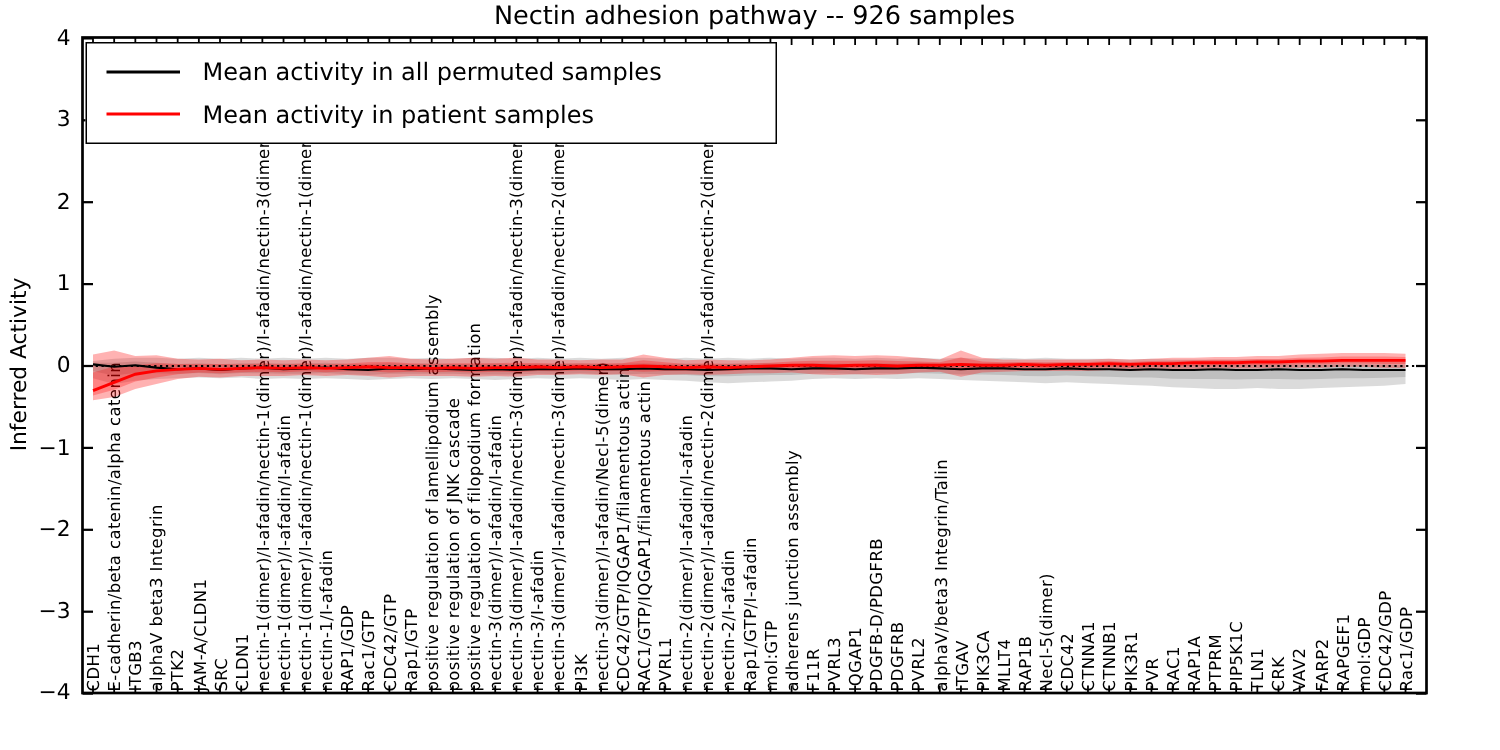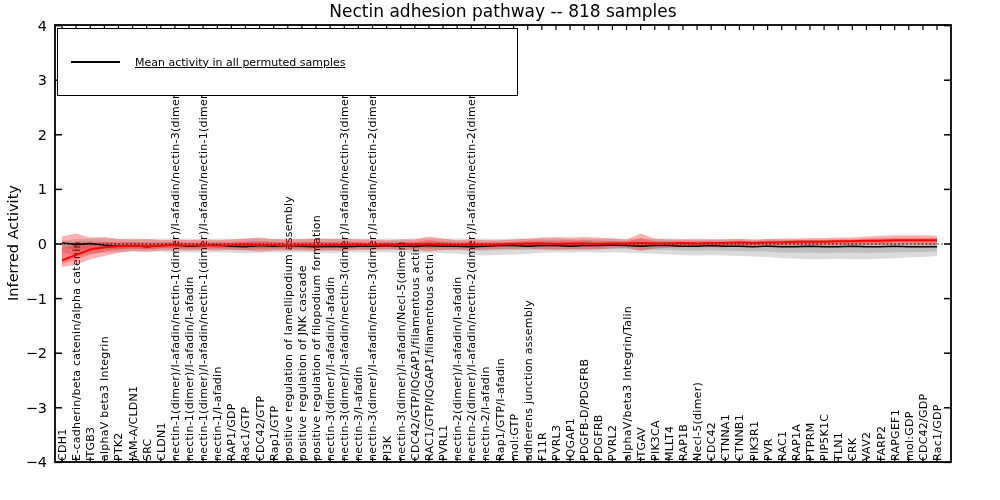--- a/index.html
+++ b/index.html
@@ -27,27 +27,27 @@
   .xtick{
     position:absolute;transform:rotate(-90deg);transform-origin:0 0;
     font-size:11px;line-height:12px;letter-spacing:0.25px;white-space:nowrap;z-index:1;
   }
   .legend{
     position:absolute;left:57px;top:28px;width:459px;height:66px;background:#ffffff;
     border:1.6px solid #000;z-index:5;display:flex;flex-direction:column;justify-content:space-evenly;
   }
   .legend-row{display:flex;align-items:center;padding-left:13px;gap:15px;}
   .legend-line{width:49px;height:2px;flex:0 0 auto;}
-  .legend-label{font-size:11px;white-space:nowrap;text-decoration:underline;}
+  .legend-label{font-size:16px;white-space:nowrap;}
 </style>
 </head>
 <body>
 
 <div id="figure">
-  <div class="chart-title">Nectin adhesion pathway -- 818 samples</div>
+  <div class="chart-title">Nectin adhesion pathway -- 926 samples</div>
   <div class="ylabel">Inferred Activity</div>
 
   <div id="ytick-container">
       <div class="ytick" style="left: 11px; top: 16.6px;">4</div>
       <div class="ytick" style="left: 11px; top: 71.2px;">3</div>
       <div class="ytick" style="left: 11px; top: 125.8px;">2</div>
       <div class="ytick" style="left: 11px; top: 180.4px;">1</div>
       <div class="ytick" style="left: 11px; top: 235px;">0</div>
       <div class="ytick" style="left: 11px; top: 289.6px;">−1</div>
       <div class="ytick" style="left: 11px; top: 344.2px;">−2</div>
@@ -273,14 +273,18 @@
       <line x1="951" y1="80.19999999999999" x2="944" y2="80.19999999999999" stroke="#000" stroke-width="1.5"></line>
       <line x1="55" y1="25.599999999999994" x2="62" y2="25.599999999999994" stroke="#000" stroke-width="1.5"></line>
       <line x1="951" y1="25.599999999999994" x2="944" y2="25.599999999999994" stroke="#000" stroke-width="1.5"></line>
     </svg>
 
   <div class="legend">
     <div class="legend-row">
       <div class="legend-line" id="legend-line-0" style="background: rgb(0, 0, 0);"></div>
       <span class="legend-label">Mean activity in all permuted samples</span>
     </div>
+    <div class="legend-row">
+      <div class="legend-line" id="legend-line-1" style="background: rgb(255, 0, 0);"></div>
+      <span class="legend-label">Mean activity in patient samples</span>
+    </div>
   </div>
 </div>
 
 </body></html>

